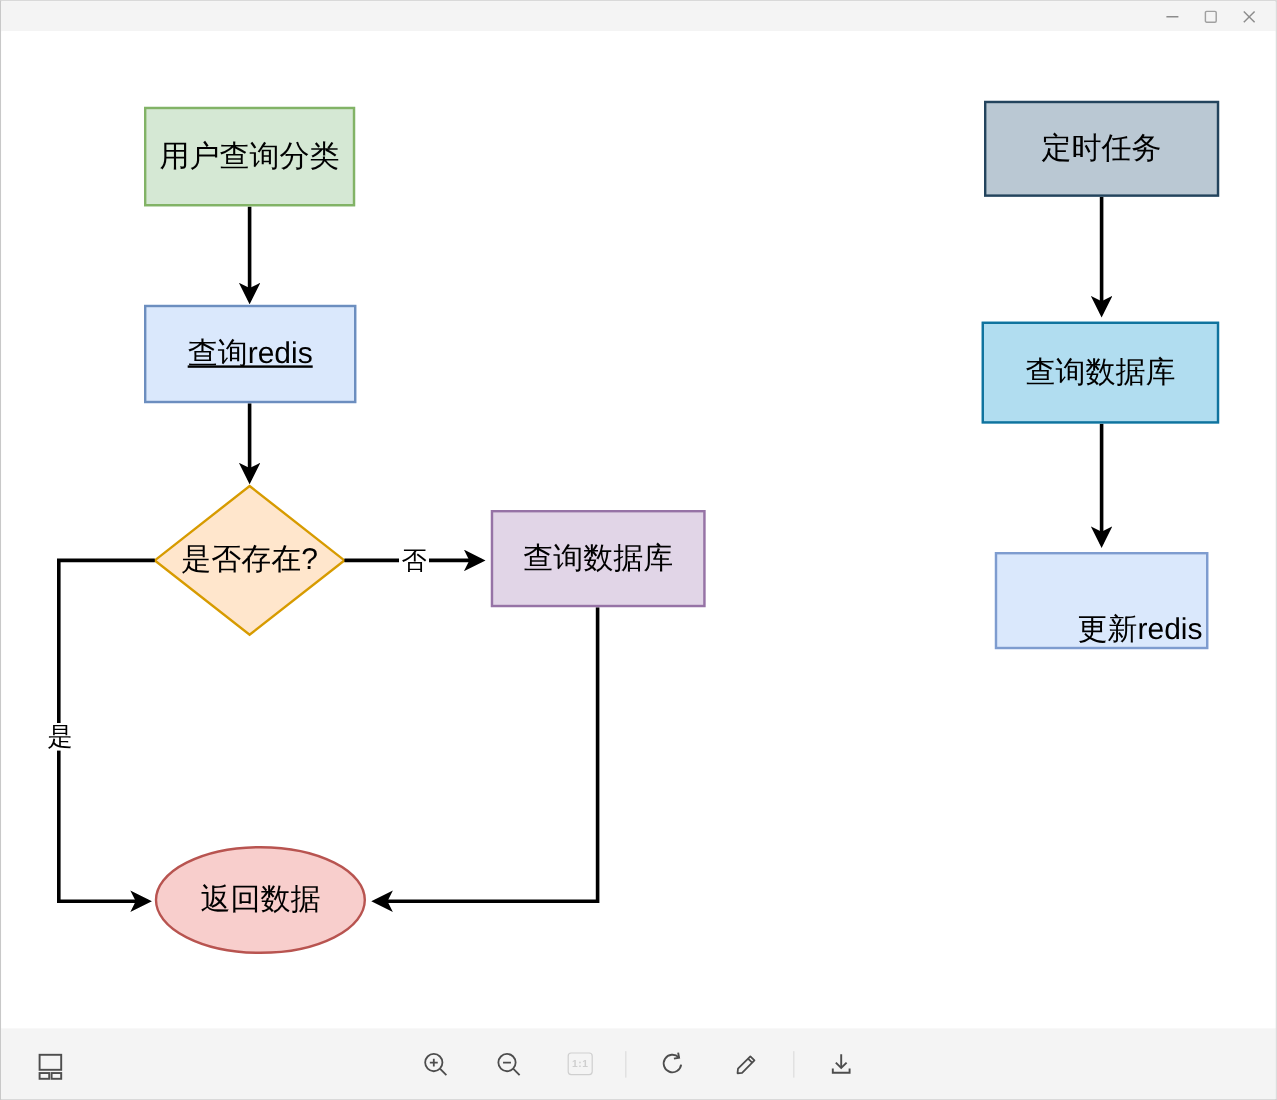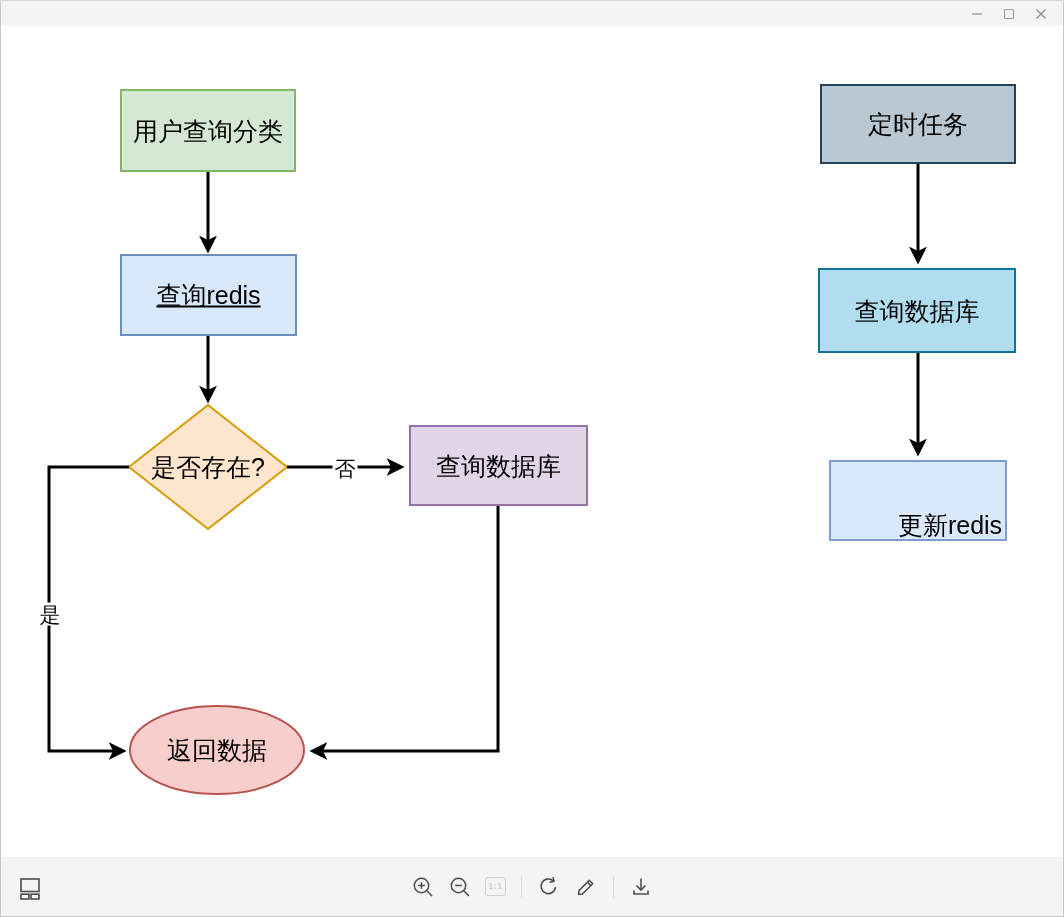--- a/index.html
+++ b/index.html
@@ -40,21 +40,21 @@
   }
   .edge{fill:none;stroke:#000;stroke-width:3;}
   
   .toolbar{
     position:absolute;left:0;right:0;bottom:0;height:59px;background:#f4f4f4;
     display:flex;align-items:center;justify-content:center;
   }
   .tb-left{position:absolute;left:14px;top:0;height:100%;display:flex;align-items:center;}
   .tb-center{display:flex;align-items:center;gap:9px;}
   .tb-btn{
-    border:none;background:transparent;padding:2px;margin:0;cursor:pointer;
+    border:none;background:transparent;padding:2px;margin:12px;cursor:pointer;
     display:flex;align-items:center;justify-content:flex-end;
   }
   .tb-btn svg{display:block;}
   .ratio-box{
     display:inline-block;border:1.4px solid #cfcfcf;border-radius:3px;
     color:#cfcfcf;font-size:8.5px;font-weight:bold;line-height:1;
     padding:4px 3px;min-width:12px;text-align:center;letter-spacing:0.5px;
   }
   .tb-divider{width:1px;height:22px;background:#dcdcdc;margin:0 4px;}
 </style>

